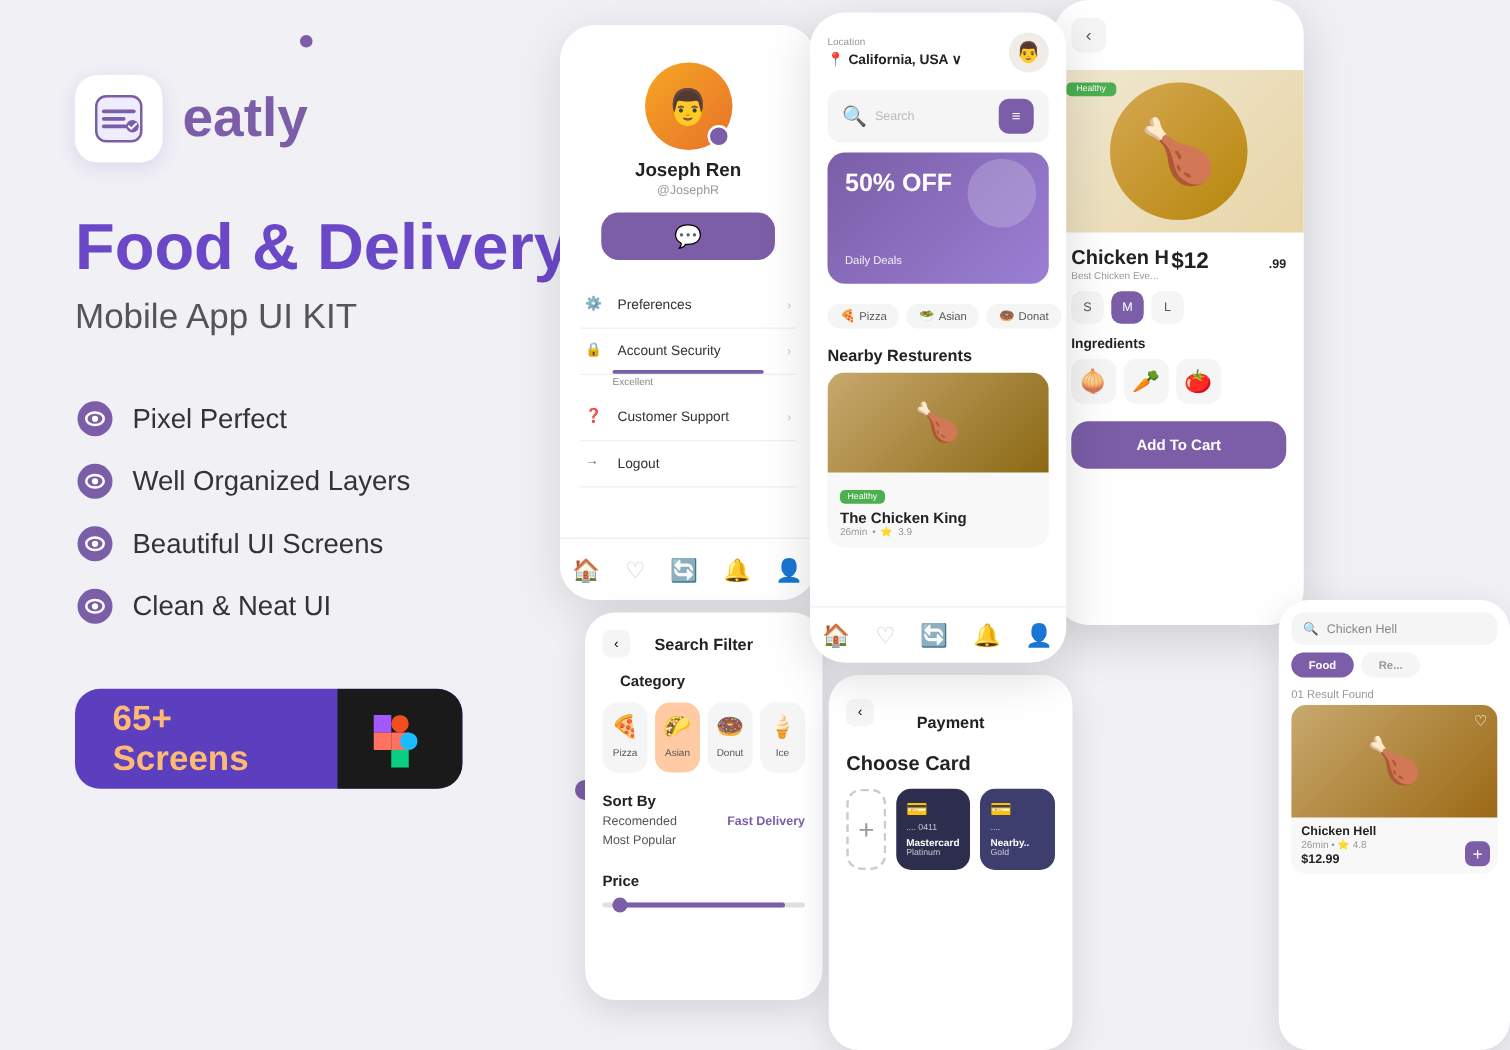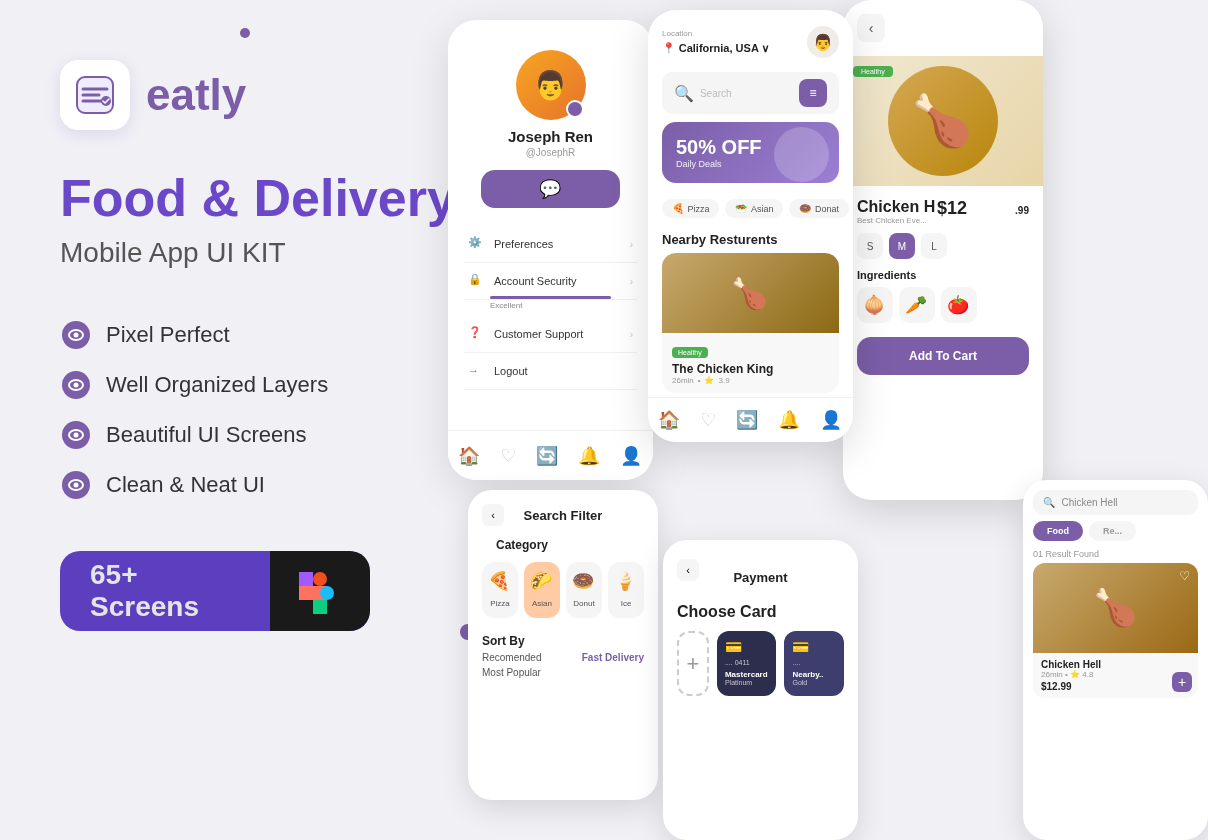--- a/index.html
+++ b/index.html
@@ -89,21 +89,21 @@
       display: flex;
       align-items: center;
       background: #5B3FBF;
       border-radius: 20px;
       width: 310px;
       height: 80px;
       overflow: hidden;
     }
 
     .screens-text {
-      color: #e5e5e5;
+      color: #fdba74;
       font-size: 28px;
       font-weight: 800;
       padding: 0 30px;
       flex: 1;
     }
 
     .figma-badge {
       background: #1a1a1a;
       width: 100px;
       height: 80px;
@@ -253,21 +253,21 @@
 
     .nav-icon { font-size: 18px; color: #ccc; }
     .nav-icon.active { color: #7B5EA7; }
 
     
     .phone2 {
       position: absolute;
       left: 200px;
       top: 10px;
       width: 205px;
-      height: 432px;
+      height: 520px;
       background: white;
       border-radius: 28px;
       box-shadow: 0 10px 40px rgba(0,0,0,0.15);
       overflow: hidden;
       z-index: 4;
     }
 
     .phone2-header {
       padding: 16px 14px 8px;
       display: flex;
@@ -305,21 +305,21 @@
       margin: 8px 14px;
       background: linear-gradient(135deg, #7B5EA7, #9B7FD4);
       border-radius: 14px;
       padding: 14px;
       color: white;
       position: relative;
       overflow: hidden;
     }
 
     .banner-discount { font-size: 20px; font-weight: 900; }
-    .banner-sub { font-size: 9px; opacity: 0.9; }
+    .banner-sub { font-size: 9px; opacity: 0.9; margin-top: 44px; }
 
     .banner-food-img {
       position: absolute;
       right: 10px;
       top: 5px;
       width: 55px;
       height: 55px;
       background: rgba(255,255,255,0.2);
       border-radius: 50%;
     }
@@ -1047,20 +1047,27 @@
       <div class="section-label" style="padding:4px 0;">Sort By</div>
       <div class="sort-row">
         <span>Recomended</span>
         <span class="sort-active">Fast Delivery</span>
       </div>
       <div class="sort-row">
         <span>Most Popular</span>
       </div>
     </div>
 
+    <div class="price-section">
+      <div class="section-label" style="padding:4px 0;">Price</div>
+      <div class="price-slider">
+        <div class="price-slider-fill"></div>
+        <div class="price-thumb"></div>
+      </div>
+    </div>
   </div>
 
   <div class="phone5">
     <div class="phone5-header">
       <div class="back-btn-sm">‹</div>
       <div class="payment-title">Payment</div>
       <div style="width:22px;"></div>
     </div>
 
     <div class="choose-card-label">Choose Card</div>

